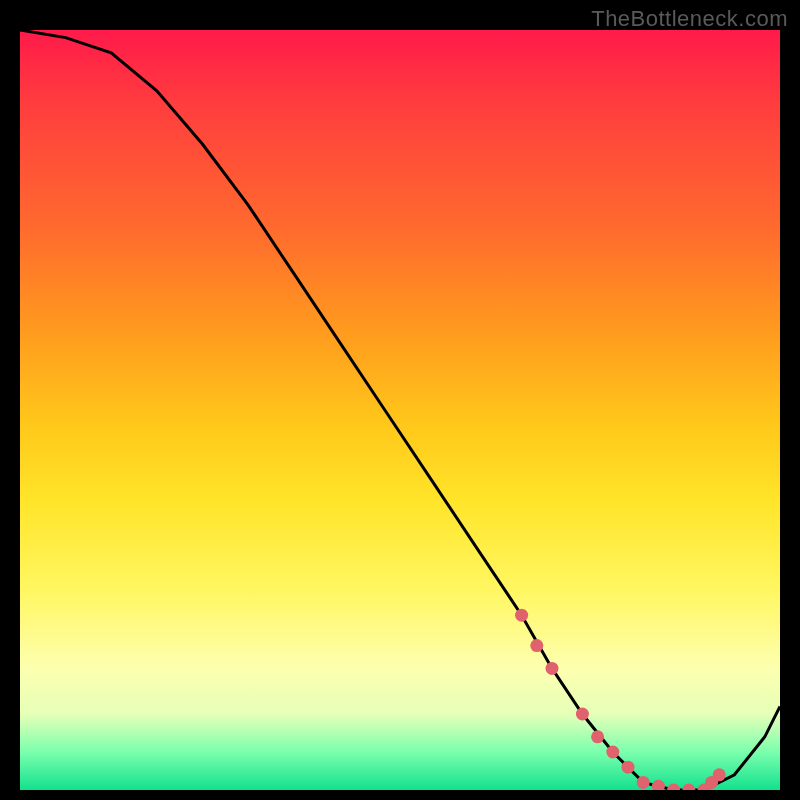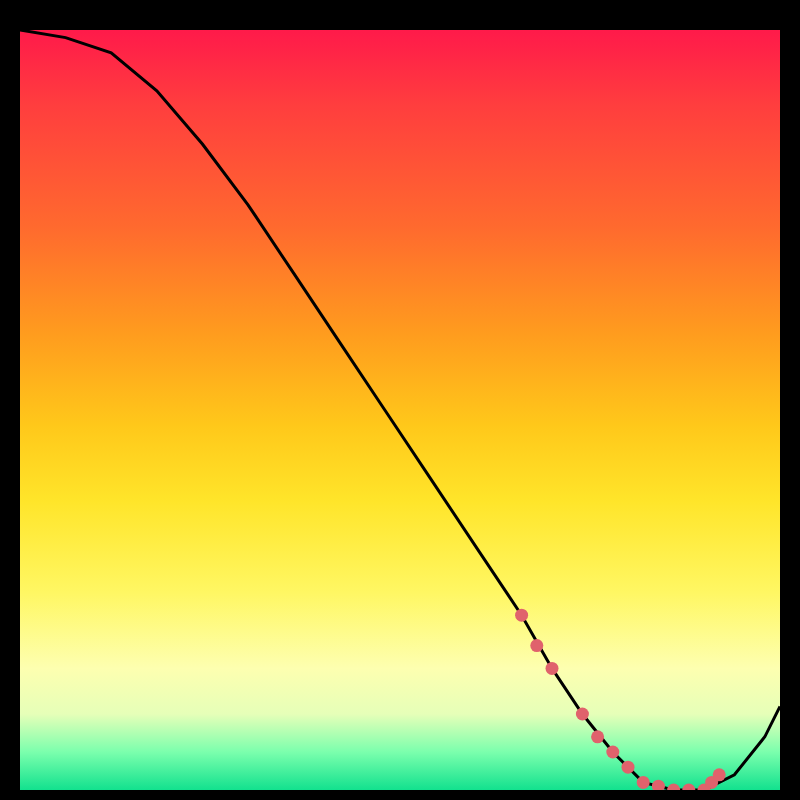--- a/index.html
+++ b/index.html
@@ -59,20 +59,21 @@
     inset: 0;
     width: 100%;
     height: 100%;
   }
 </style>
 </head>
 <body>
 
 <div class="stage">
 
+  <div class="watermark">TheBottleneck.com</div>
 
   <div class="plot">
     <div class="gradient"></div>
 
     <svg class="curve" viewBox="0 0 760 760" preserveAspectRatio="none">
       <path id="curve-path" fill="none" stroke="#000000" stroke-width="3" d="M0.0 0.0 L45.6 7.6 L91.2 22.8 L136.8 60.8 L182.4 114.0 L228.0 174.8 L273.6 243.2 L319.2 311.6 L364.8 380.0 L410.4 448.4 L456.0 516.8 L501.6 585.2 L532.0 638.4 L562.4 684.0 L592.8 722.0 L623.2 752.4 L653.6 760.0 L684.0 760.0 L714.4 744.8 L744.8 706.8 L760.0 676.4"></path>
       <g id="marker-group">
           <circle cx="501.6" cy="585.2" r="6.5" fill="#e0626c"></circle>
           <circle cx="516.8" cy="615.6" r="6.5" fill="#e0626c"></circle>
           <circle cx="532.0" cy="638.4" r="6.5" fill="#e0626c"></circle>

